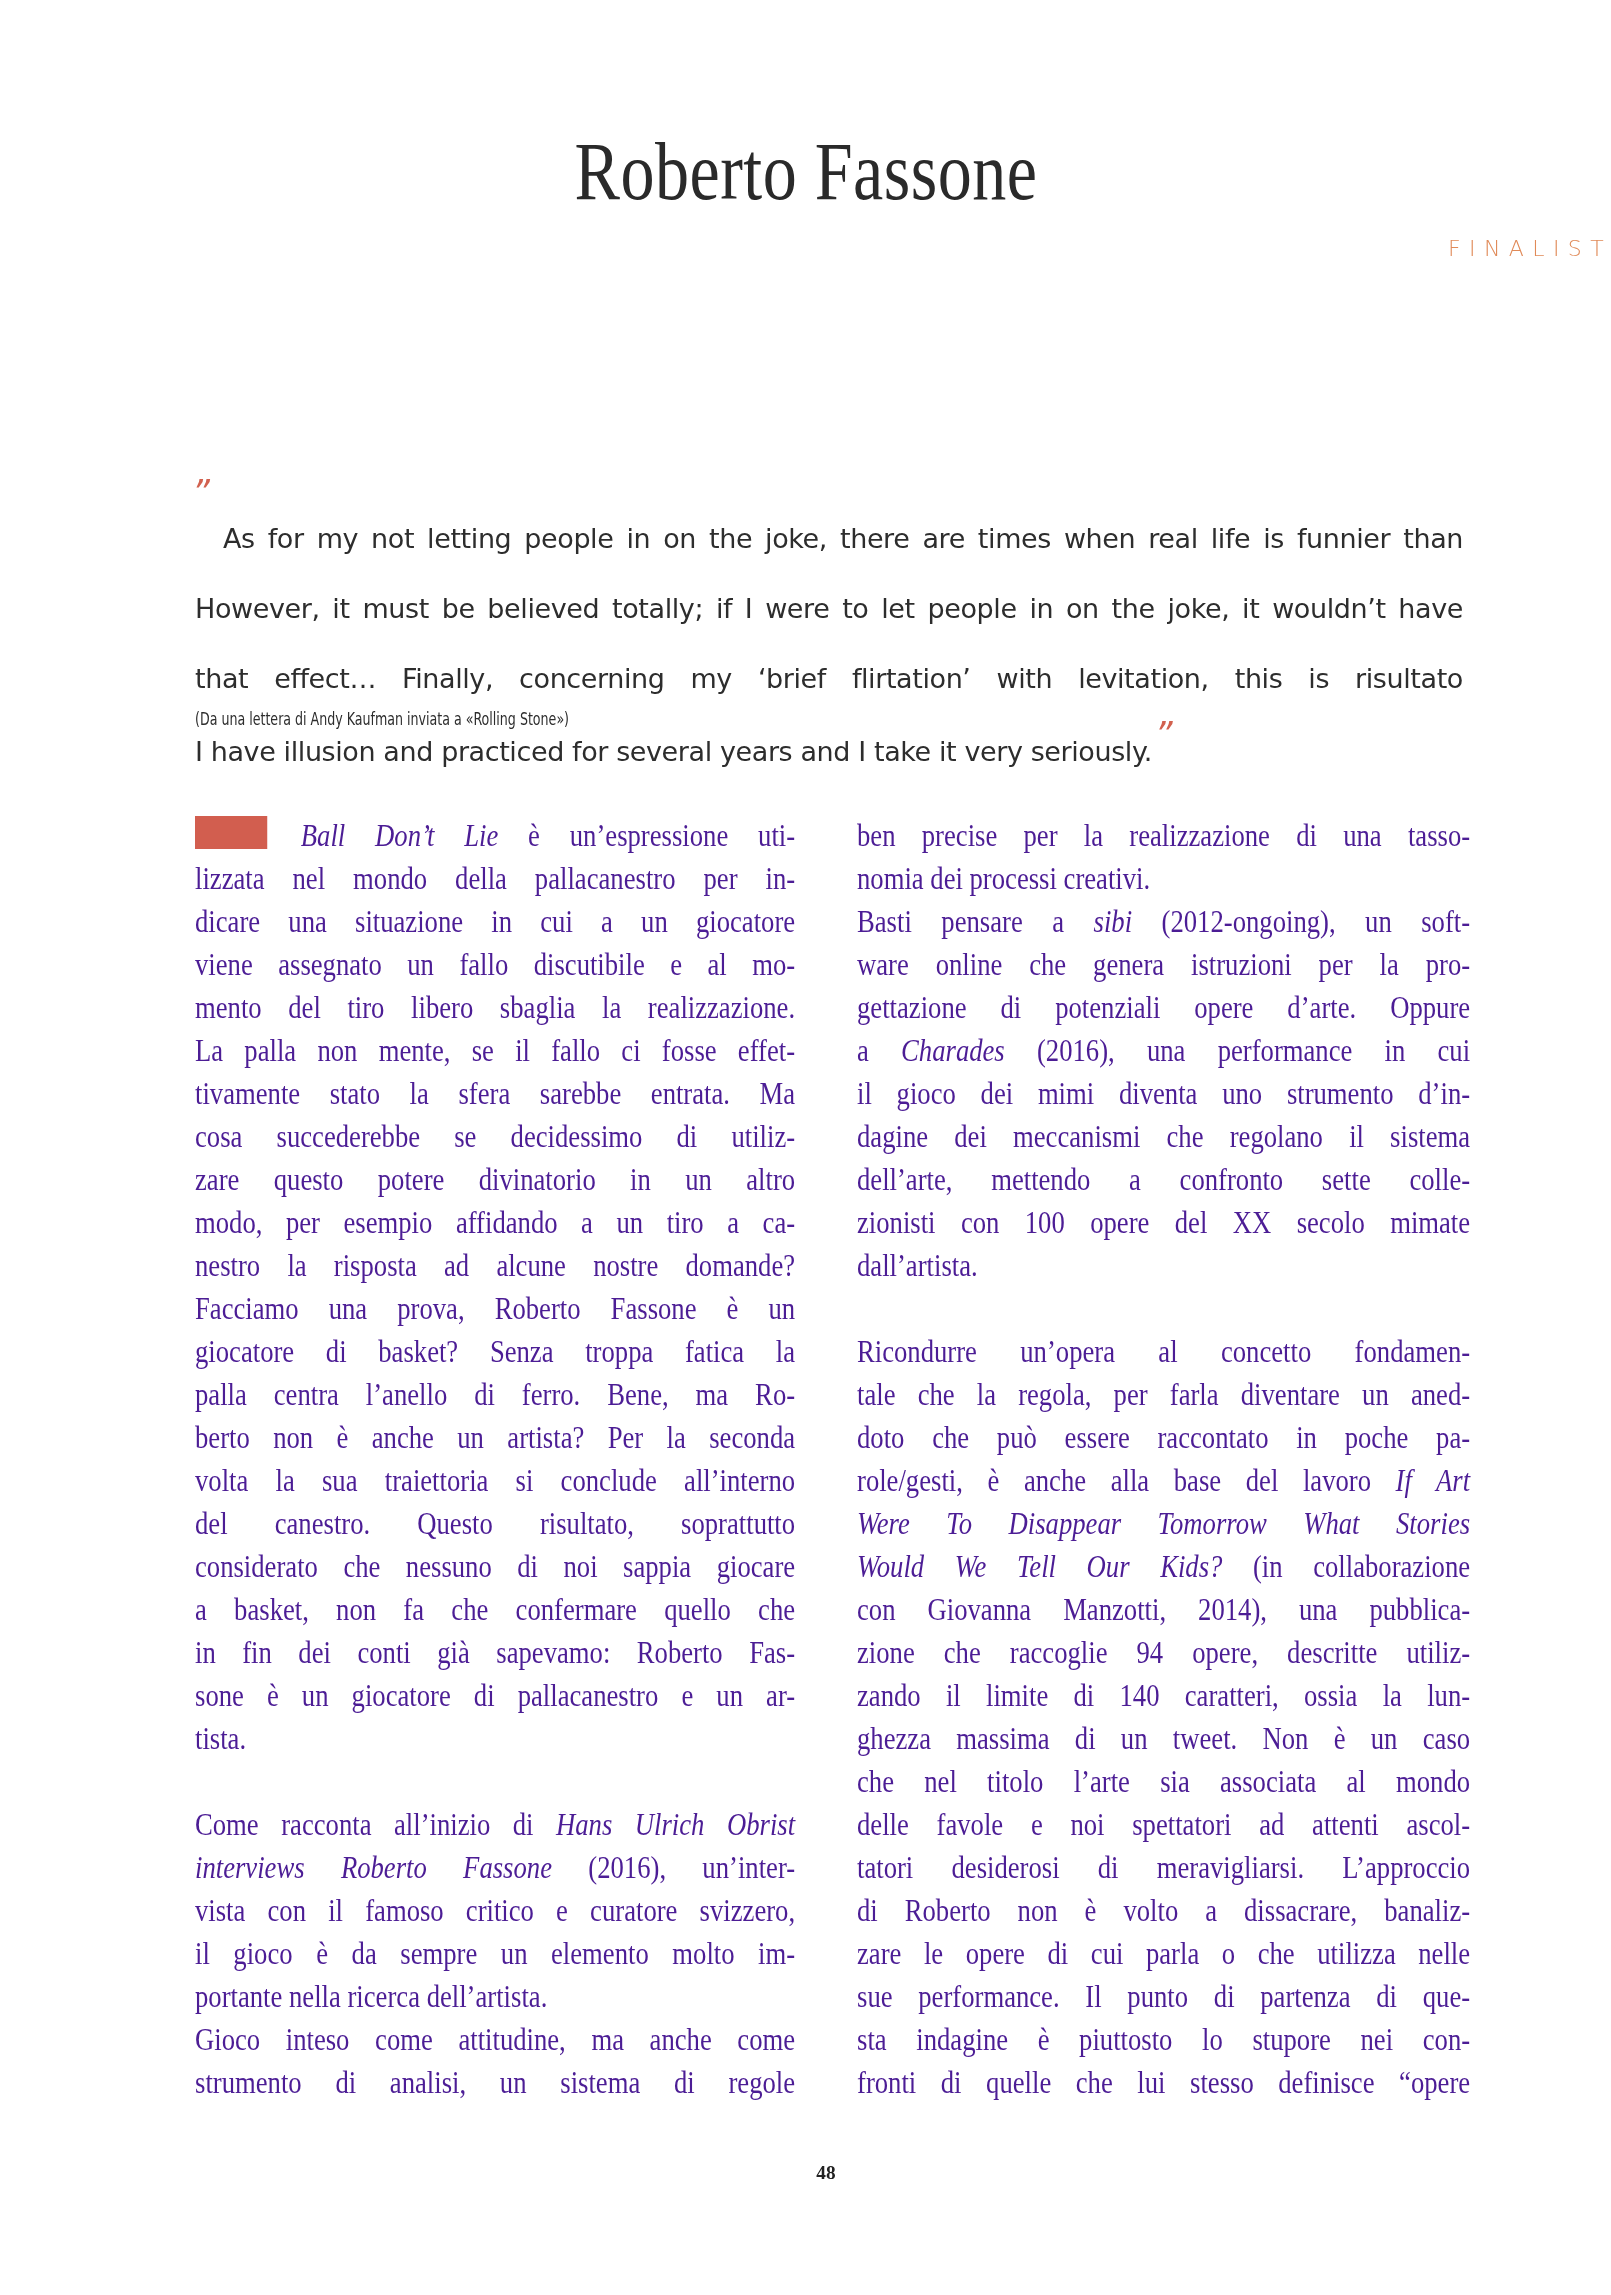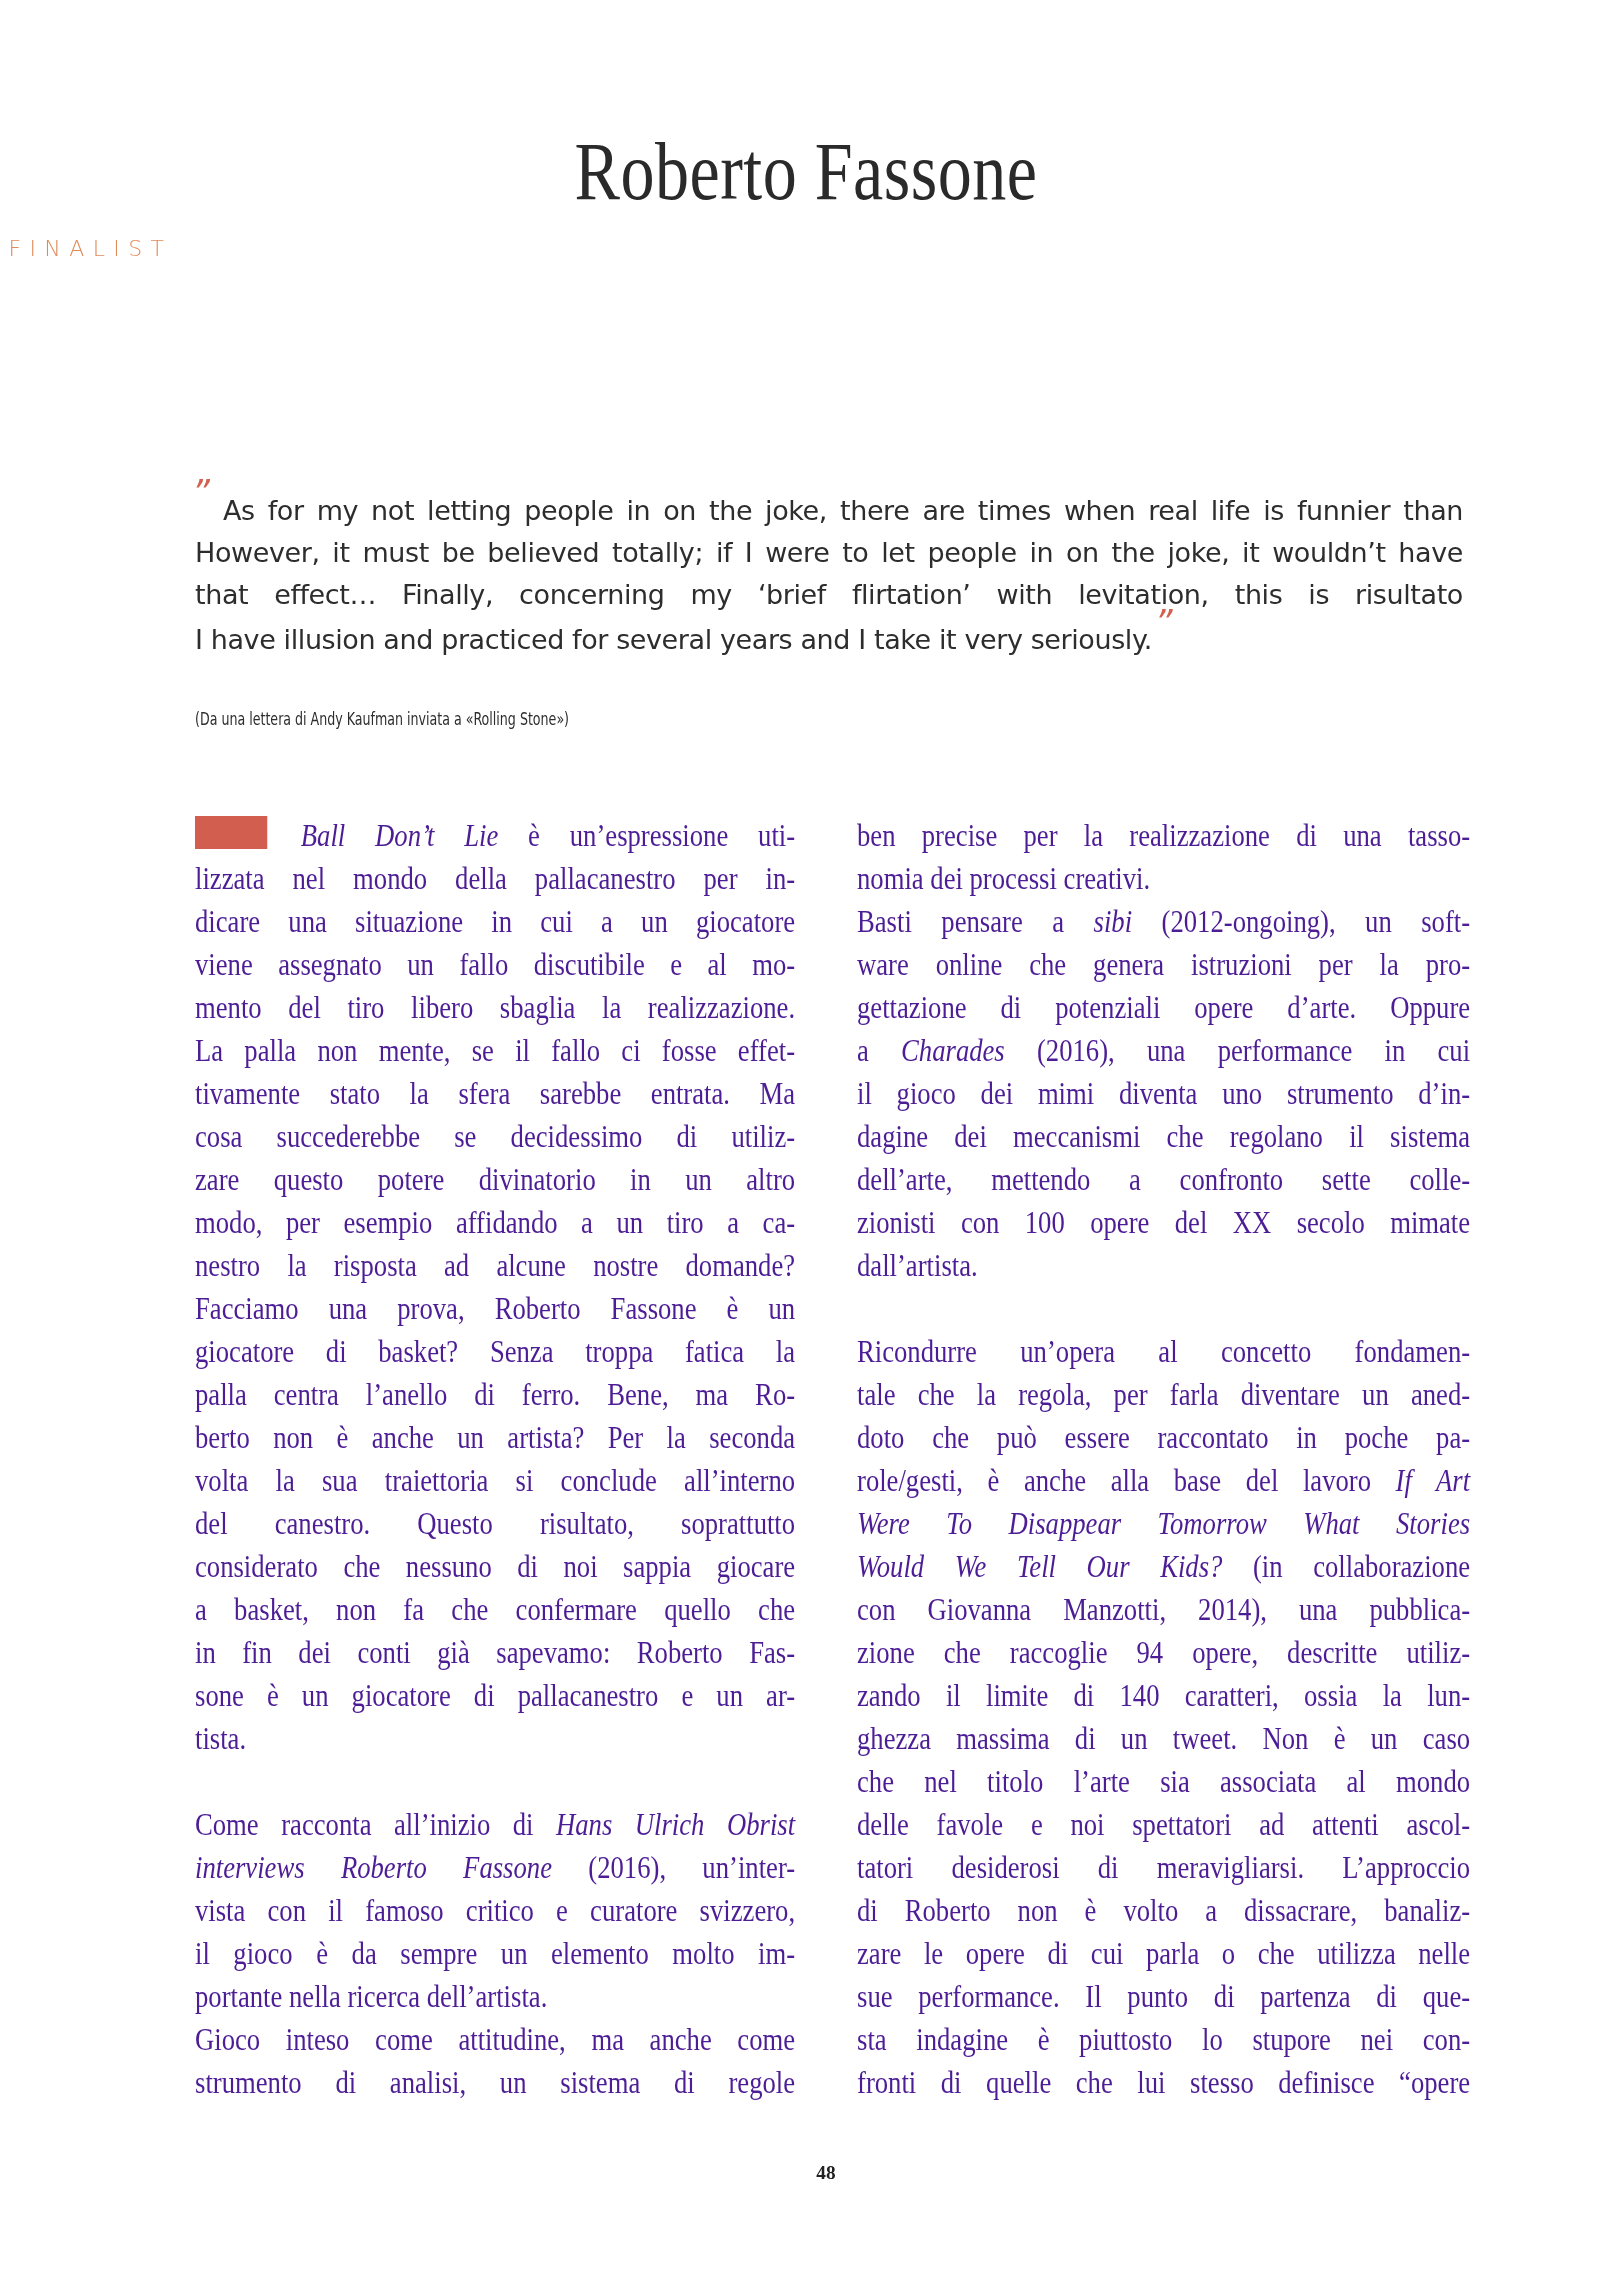--- a/index.html
+++ b/index.html
@@ -7,32 +7,32 @@
   .title {
     position: absolute; left: 0; width: 1612px; top: 123px;
     text-align: center;
     font-family: "Liberation Serif", serif;
     font-size: 83px; line-height: 97px; color: #2a2a2a;
     transform: scaleX(0.82); transform-origin: 806px 0;
     letter-spacing: 0.6px;
   }
   .kicker {
     position: absolute; left: 0; width: 1612px; top: 236px;
-    text-align: left;
+    text-align: right;
     font-family: "DejaVu Sans", sans-serif; font-weight: 300;
     font-size: 22px; letter-spacing: 8.4px; color: #e08a58;
     text-indent: 8.4px;
   }
   .quote {
     position: absolute; left: 195px; top: 490px; width: 1268px;
     font-family: "DejaVu Sans", sans-serif;
     font-size: 27px; line-height: 42px; color: #2d2d2d;
     letter-spacing: -0.4px;
   }
-  .qline { display: block; white-space: nowrap; text-align: justify; text-align-last: justify; height: 42px; }
+  .qline { display: block; white-space: nowrap; text-align: justify; text-align-last: justify; height: 42px; margin-top: 28px; }
   .qline.last { text-align-last: left; }
   .qmark {
     color: #d2614f; font-style: italic; font-size: 35px; position: relative;
     font-family: "DejaVu Sans", sans-serif;
   }
   .qmark.open { position: absolute; left: -3.2px; top: -18px; }
   .qmark.close { position: relative; top: -14px; margin-left: 2.6px; }
   .qfirst { padding-left: 28px; }
   .source {
     position: absolute; left: 195px; top: 708px;

